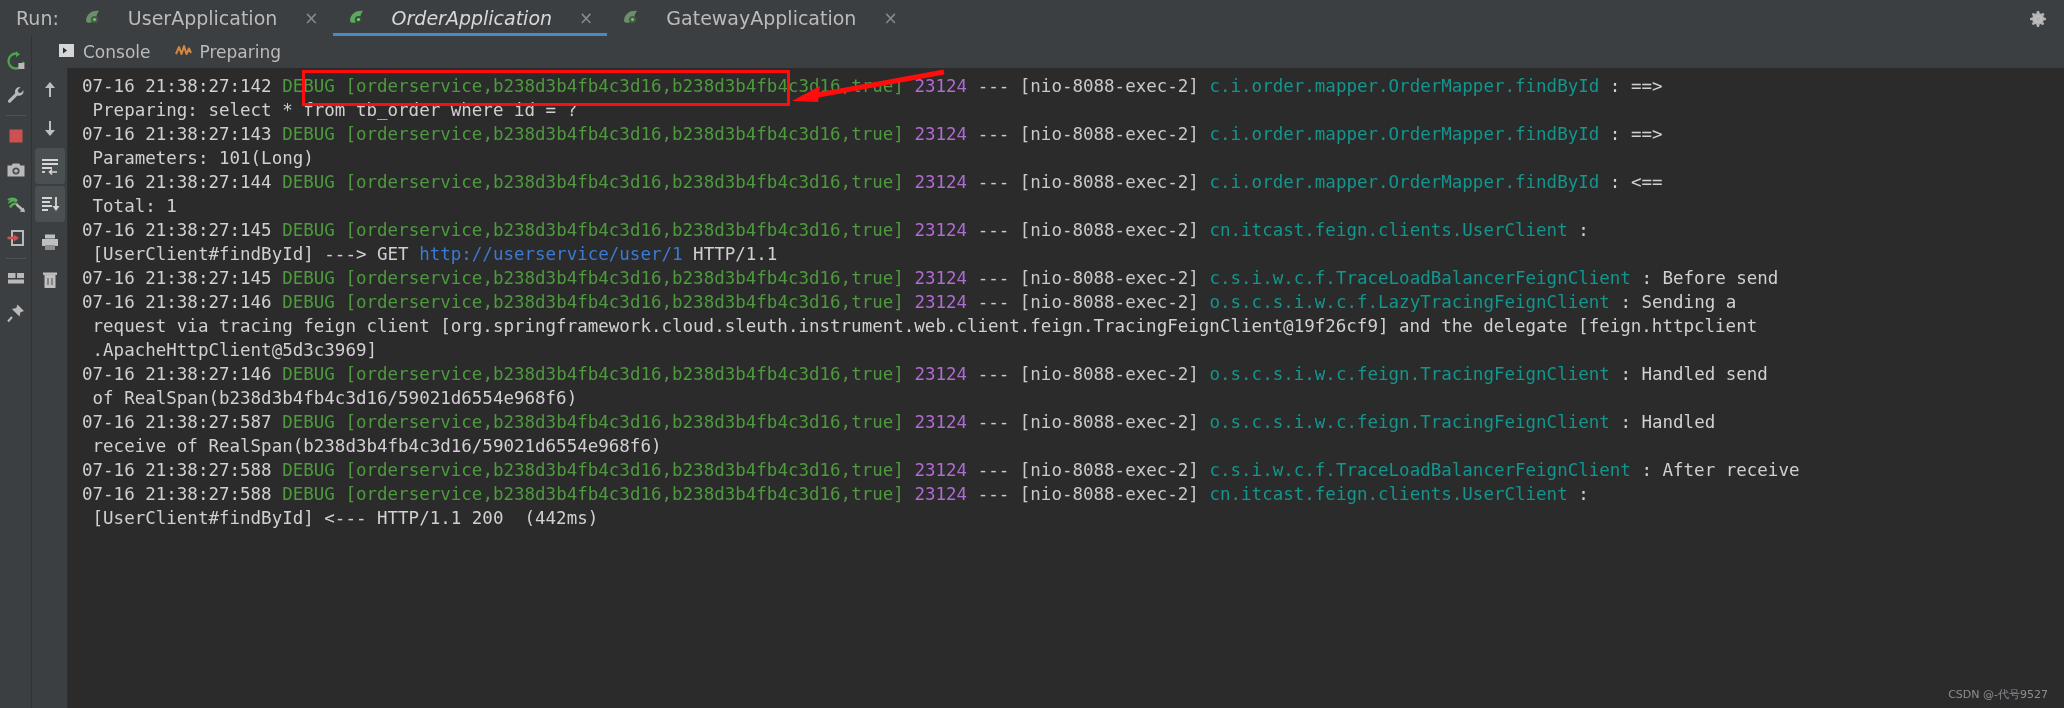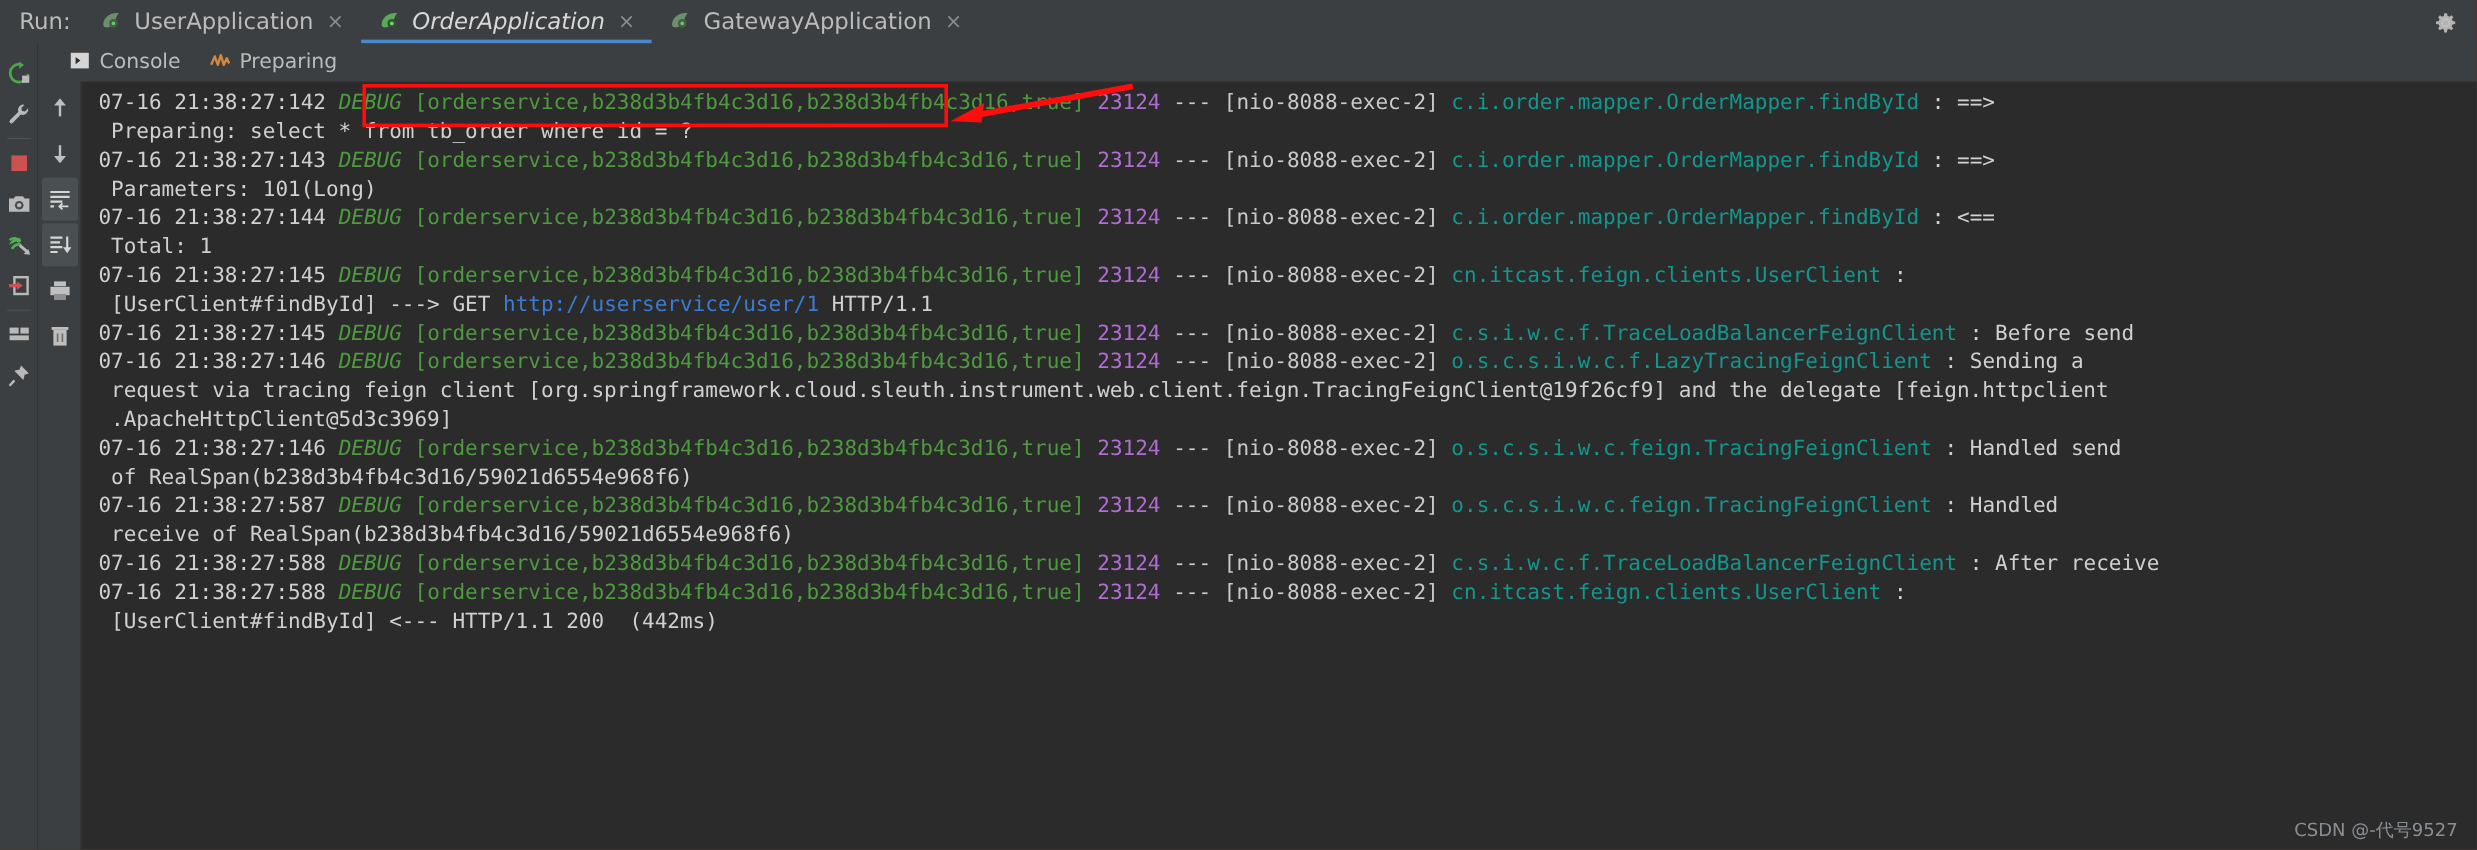--- a/index.html
+++ b/index.html
@@ -32,21 +32,21 @@
     color: #bbbbbb;
     font-size: 19px;
     line-height: 36px;
     padding: 0 10px 0 6px;
     font-family: "DejaVu Sans", sans-serif;
     white-space: nowrap;
   }
   .run-tab {
     display: flex;
     align-items: center;
-    gap: 9px;
+    gap: 25px;
     padding: 0 14px;
     position: relative;
     cursor: default;
   }
   .run-tab .tab-text {
     color: #bbbbbb;
     font-size: 19px;
     white-space: nowrap;
   }
   .run-tab.active .tab-text { color: #d8d8d8; font-style: italic; }
@@ -171,21 +171,21 @@
   }
   .log {
     font-family: "DejaVu Sans Mono", monospace;
     font-size: 17.5px;
     line-height: 24px;
     white-space: pre;
     padding-left: 14px;
   }
   .log .ln { height: 24px; }
   .c-time   { color: #d0d0d0; margin-top: 44px; }
-  .c-level  { color: #4e9a3f; font-style: italic; }
+  .c-level  { color: #4e9a3f; }
   .c-trace  { color: #4e9a3f; }
   .c-pid    { color: #b06bd4; }
   .c-dashes { color: #c9c9c9; }
   .c-thread { color: #c9c9c9; }
   .c-logger { color: #12968e; }
   .c-msg    { color: #d0d0d0; }
   .c-link   { color: #3a7bd5; }
 
   
   .redbox {
@@ -194,21 +194,21 @@
     pointer-events: none;
   }
   .redarrow { position: absolute; pointer-events: none; }
 
   
   .watermark {
     position: absolute;
     right: 16px;
     bottom: 6px;
     color: #9aa0a6;
-    font-size: 15px;
+    font-size: 11px;
     font-family: "DejaVu Sans", sans-serif;
     opacity: .85;
   }
 </style>
 </head>
 <body>
 
 <div id="app">
 
   <div class="runbar">

